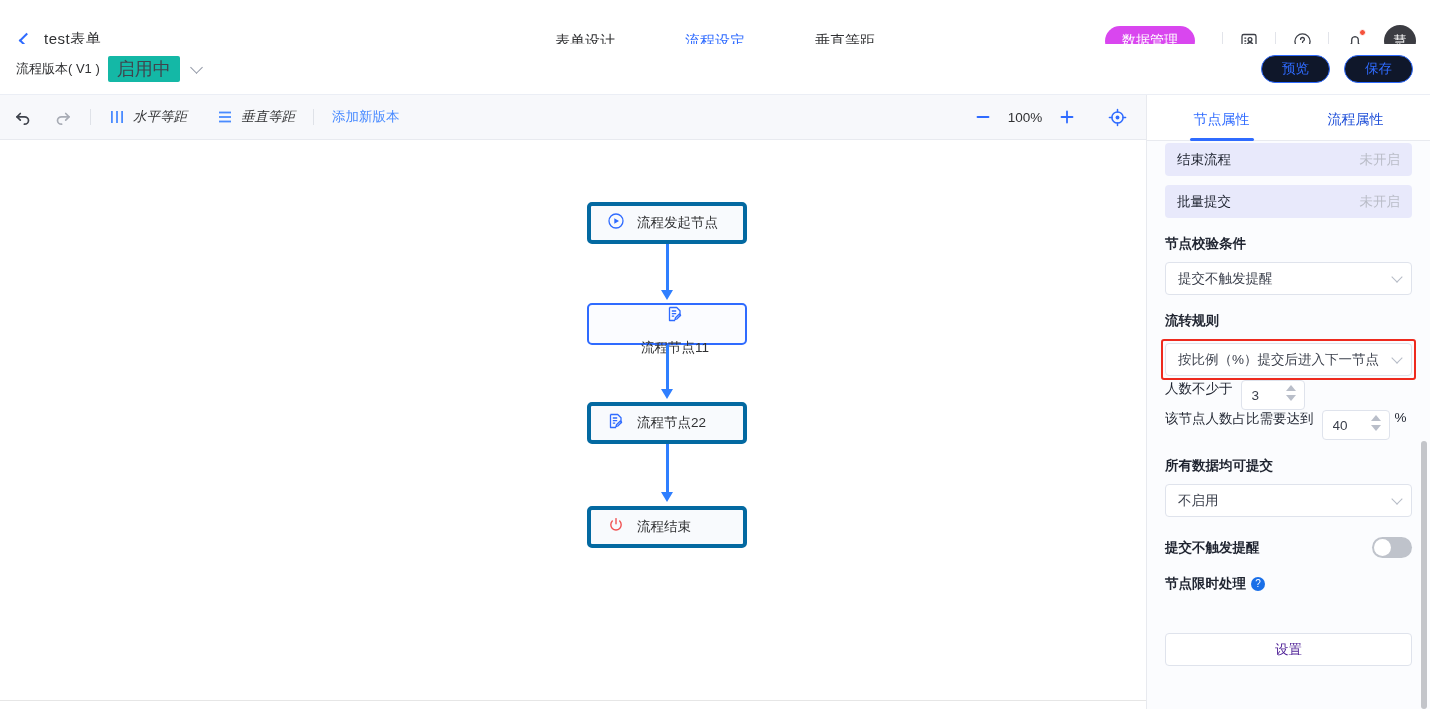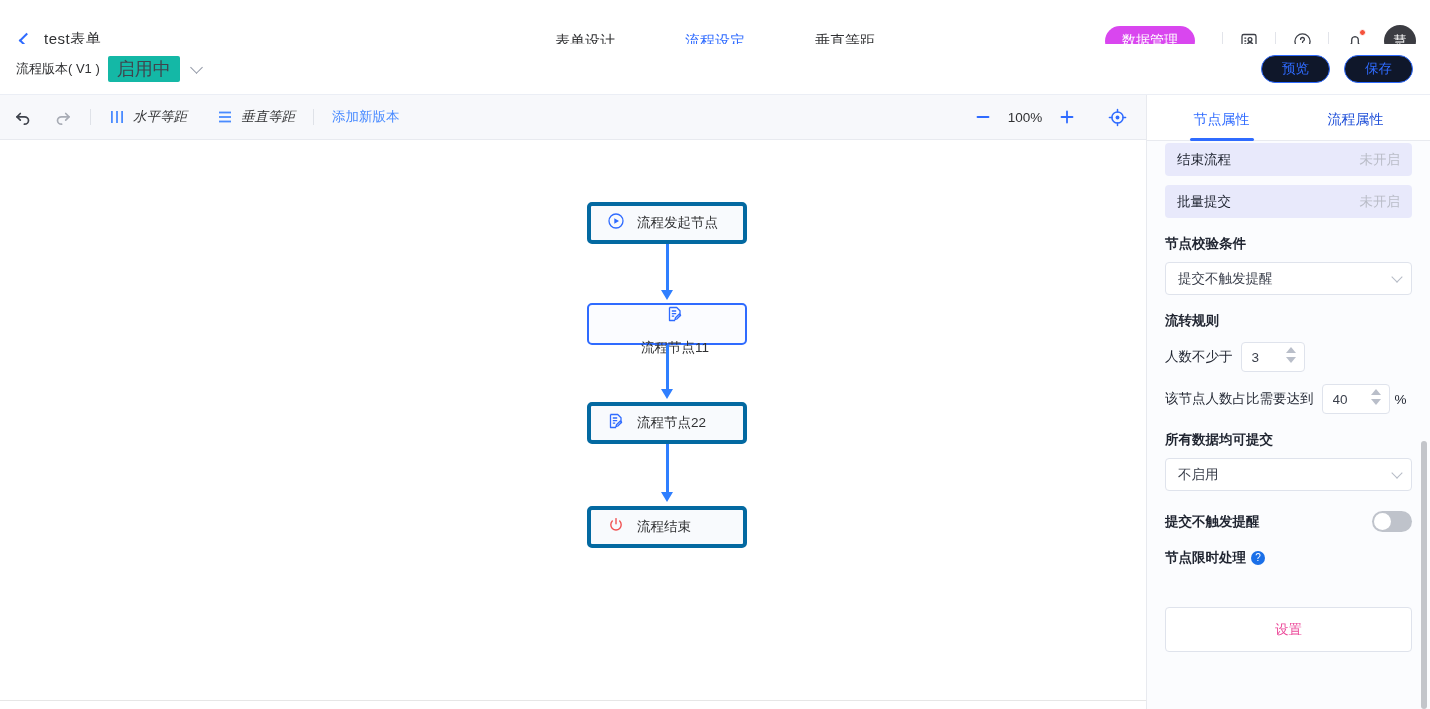--- a/index.html
+++ b/index.html
@@ -186,21 +186,21 @@
   .select-val { font-size: 13.5px; color: #3a3f4b; }
   .sel-chev {
     width: 8px; height: 8px; border-right: 1.5px solid #b6bbc6;
     border-bottom: 1.5px solid #b6bbc6; transform: rotate(45deg);
     margin-top: -4px;
   }
   .hl-box {
     border: 2.5px solid #ee2a1e; border-radius: 3px; padding: 2px;
     margin-left: -4px; margin-right: -4px;
   }
-  .inline-row { display: flex; align-items: center; margin-top: 12px; }
+  .inline-row { display: flex; align-items: flex-start; }
   .inline-row .txt { font-size: 13.5px; color: #1f2430; }
   .stepper {
     position: relative; height: 30px; border: 1px solid #dfe3ec;
     border-radius: 4px; background: #fff; margin-left: 8px;
     display: flex; align-items: center;
   }
   .stepper input {
     border: none; outline: none; background: transparent;
     font-size: 13.5px; color: #3a3f4b; padding-left: 10px;
     font-family: "Liberation Sans", sans-serif;
@@ -230,23 +230,23 @@
     content: ""; position: absolute; left: 2px; top: 2px;
     width: 17px; height: 17px; border-radius: 50%; background: #fff;
   }
   .help-ico {
     display: inline-flex; align-items: center; justify-content: center;
     width: 14px; height: 14px; border-radius: 50%; background: #1a6fe8;
     color: #fff; font-size: 10px; margin-left: 5px; vertical-align: 1px;
     cursor: pointer; font-weight: normal;
   }
   .wide-btn {
-    height: 45px; border: 1px solid #dfe3ec; border-radius: 4px; background: #fff;
+    height: 33px; border: 1px solid #dfe3ec; border-radius: 4px; background: #fff;
     display: flex; align-items: center; justify-content: center;
-    font-size: 13.5px; color: #ec4899; cursor: pointer; margin-top: 40px;
+    font-size: 13.5px; color: #4c1d95; cursor: pointer; margin-top: 40px;
   }
   .pscroll {
     position: absolute; right: 3px; top: 300px; width: 6px; height: 268px;
     background: #c3c5ca; border-radius: 3px; cursor: pointer;
   }
 </style>
 </head>
 <body>
 
 <div class="app">
@@ -443,20 +443,26 @@
         <span class="prow-state">未开启</span>
       </div>
 
       <div class="sec-label">节点校验条件</div>
       <div class="select">
         <span class="select-val">提交不触发提醒</span>
         <span class="sel-chev"></span>
       </div>
 
       <div class="sec-label">流转规则</div>
+      <div class="hl-box">
+        <div class="select">
+          <span class="select-val">按比例（%）提交后进入下一节点</span>
+          <span class="sel-chev"></span>
+        </div>
+      </div>
 
       <div class="inline-row">
         <span class="txt">人数不少于</span>
         <span class="stepper w1">
           <input value="3" style="">
           <span class="spin">
             <i class="up"></i>
             <i class="dn"></i>
           </span>
         </span>

